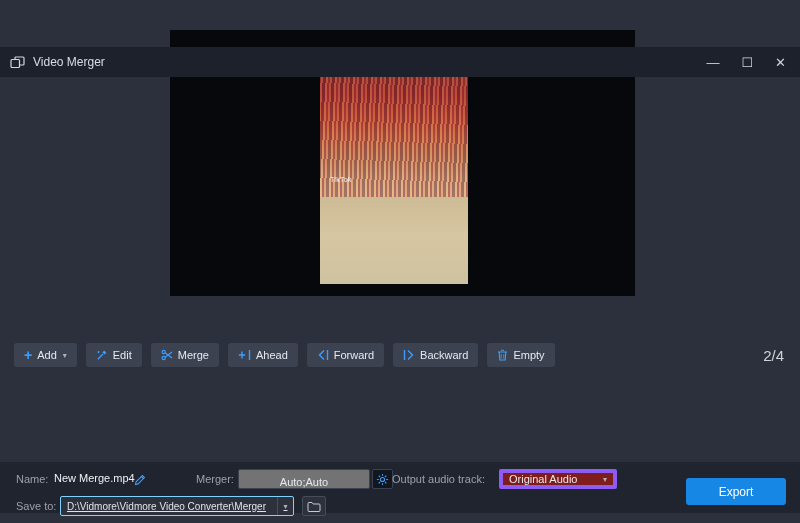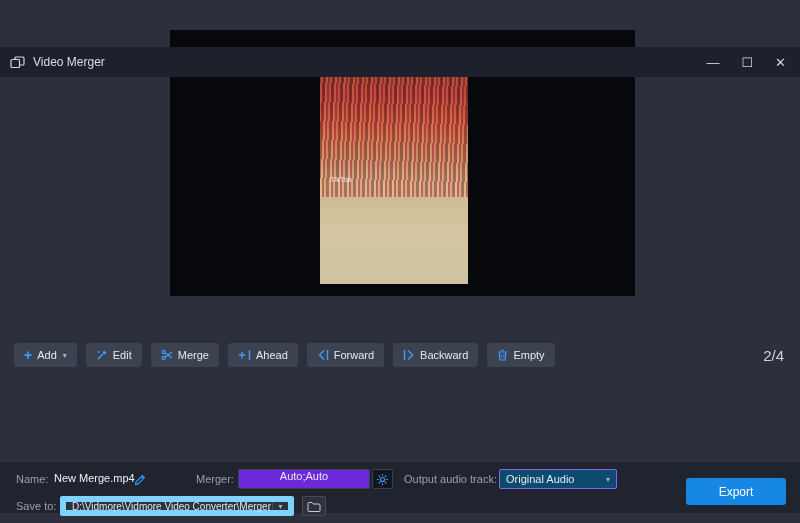--- a/index.html
+++ b/index.html
@@ -37,26 +37,26 @@
   .tbtn .caret{font-size:8px;color:#aab1bd;margin-left:1px;}
   .counter{margin-left:auto;font-size:15px;color:#cfd3da;}
   
   .timeline{position:absolute;left:0;top:370px;width:800px;height:92px;}
   
   .footer{position:absolute;left:0;top:462px;width:800px;height:51px;background:#20242e;}
   .flabel{position:absolute;font-size:11px;color:#9aa1ad;}
   .fvalue{font-size:11px;color:#eef1f6;}
   .name-value{position:absolute;left:54px;top:10px;}
   .pencil{position:absolute;left:134px;top:10px;}
-  .output-field{position:absolute;left:238px;top:7px;width:132px;height:20px;background:#6d28d9;border:1px solid #3a4150;border-radius:2px;display:flex;align-items:flex-start;justify-content:center;font-size:11px;color:#e6e9ef;}
+  .output-field{position:absolute;left:238px;top:7px;width:132px;height:20px;background:#737373;border:1px solid #3a4150;border-radius:2px;display:flex;align-items:flex-end;justify-content:center;font-size:11px;color:#e6e9ef;}
   .gear-btn{position:absolute;left:372px;top:7px;width:21px;height:20px;background:#12161e;border:1px solid #3a4150;border-radius:2px;display:flex;align-items:center;justify-content:center;}
-  .audio-dd{position:absolute;left:499px;top:7px;width:118px;height:20px;background:#0c4a6e;border:1px solid #8b5cf6;border-radius:2px;display:flex;align-items:center;font-size:11px;color:#e6e9ef;padding:0 6px;}
+  .audio-dd{position:absolute;left:499px;top:7px;width:118px;height:20px;background:#7f1d1d;border:4px solid #8b5cf6;border-radius:2px;display:flex;align-items:center;font-size:11px;color:#e6e9ef;padding:0 6px;}
   .audio-dd .caret{margin-left:auto;font-size:8px;color:#aab1bd;}
   .export-btn{position:absolute;left:686px;top:16px;width:100px;height:27px;background:#1787e6;border-radius:3px;display:flex;align-items:center;justify-content:center;font-size:12px;color:#ffffff;}
-  .save-dd{position:absolute;left:60px;top:34px;width:234px;height:20px;background:#2c313c;border:6px solid #7dd3fc;border-radius:2px;display:flex;align-items:center;font-size:10px;color:#dfe3ea;padding:0 0 0 6px;}
+  .save-dd{position:absolute;left:60px;top:34px;width:234px;height:20px;background:#2c313c;border:1px solid #7dd3fc;border-radius:2px;display:flex;align-items:center;font-size:10px;color:#dfe3ea;padding:0 0 0 6px;text-decoration:underline;}
   .save-dd .pathtxt{white-space:nowrap;overflow:hidden;}
   .save-dd .caret-box{margin-left:auto;width:16px;height:100%;border-left:1px solid #454c5a;display:flex;align-items:center;justify-content:center;font-size:8px;color:#aab1bd;}
   .folder-btn{position:absolute;left:302px;top:34px;width:24px;height:20px;background:#2c313c;border:1px solid #454c5a;border-radius:2px;display:flex;align-items:center;justify-content:center;}
 </style>
 </head>
 <body>
 
 <div class="titlebar">
   <span class="app-icon">
     <svg width="15" height="13" viewBox="0 0 15 13" fill="none" stroke="#cfd6e4" stroke-width="1.2">
@@ -167,21 +167,21 @@
   <div class="output-field">
     <span>Auto;Auto</span>
   </div>
   <span class="gear-btn">
     <svg width="13" height="13" viewBox="0 0 14 14" fill="none" stroke="#3b9eff" stroke-width="1.2">
         <circle cx="7" cy="7" r="2.2"></circle>
         <path d="M7 1v2M7 11v2M1 7h2M11 7h2M2.9 2.9l1.4 1.4M9.7 9.7l1.4 1.4M11.1 2.9L9.7 4.3M4.3 9.7l-1.4 1.4"></path>
       </svg>
   </span>
 
-  <span class="flabel" style="left:404px;top:11px">Output audio track:</span>
+  <span class="flabel" style="left:392px;top:11px">Output audio track:</span>
   <div class="audio-dd">
     <span>Original Audio</span>
     <span class="caret">▾</span>
   </div>
 
   <div class="export-btn">
     <span>Export</span>
   </div>
 
   <span class="flabel" style="left:16px;top:38px">Save to:</span>

